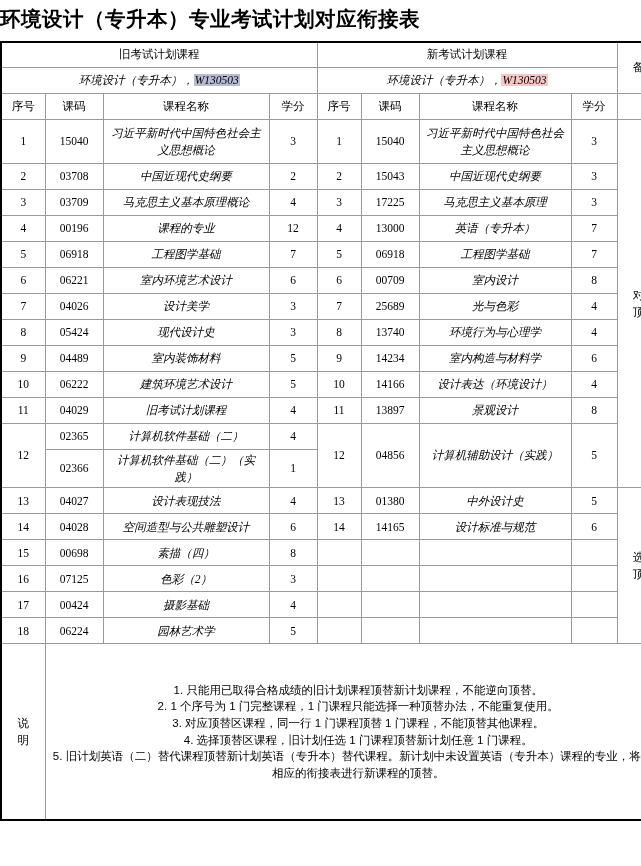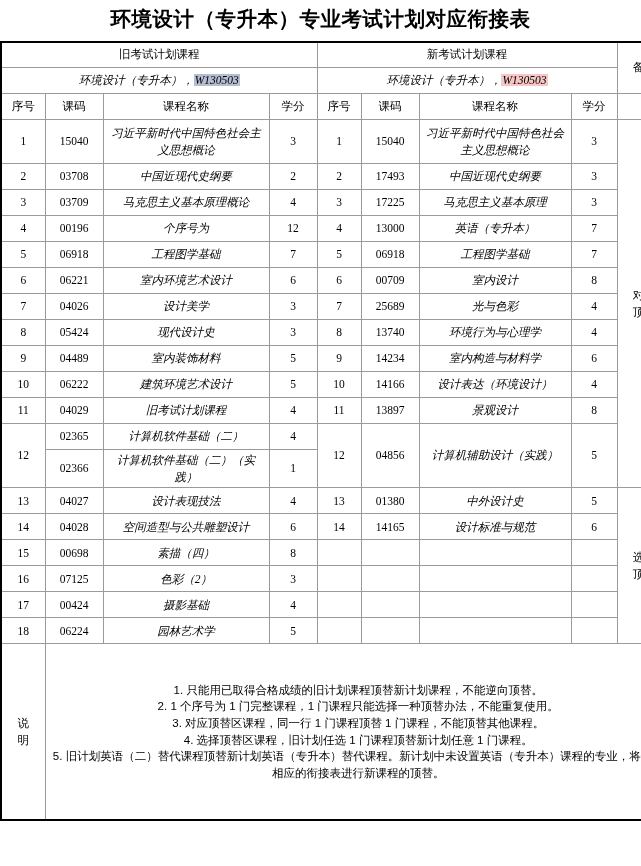--- a/index.html
+++ b/index.html
@@ -14,21 +14,21 @@
     color: #000000;
     overflow: hidden;
   }
   .page {
     width: 641px;
     height: 866px;
     position: relative;
     box-sizing: border-box;
   }
   .doc-title {
-    text-align: center;
+    text-align: left;
     font-family: "Liberation Serif", "DejaVu Serif", serif;
     font-weight: bold;
     font-size: 20.5px;
     letter-spacing: 0.5px;
     padding-top: 8px;
     padding-bottom: 9px;
     line-height: 1.15;
     white-space: nowrap;
   }
   table.sheet {
@@ -165,40 +165,40 @@
           <div>顶替</div>
         </td>
       </tr>
 
       <tr>
         <td class="num">2</td>
         <td class="num">03708</td>
         <td class="cname">中国近现代史纲要</td>
         <td class="num">2</td>
         <td class="num hv-left">2</td>
-        <td class="num">17493</td>
+        <td class="num">15043</td>
         <td class="cname">中国近现代史纲要</td>
         <td class="num">3</td>
       </tr>
 
       <tr>
         <td class="num">3</td>
         <td class="num">03709</td>
         <td class="cname">马克思主义基本原理概论</td>
         <td class="num">4</td>
         <td class="num hv-left">3</td>
         <td class="num">17225</td>
         <td class="cname">马克思主义基本原理</td>
         <td class="num">3</td>
       </tr>
 
       <tr>
         <td class="num">4</td>
         <td class="num">00196</td>
-        <td class="cname">个序号为</td>
+        <td class="cname">课程的专业</td>
         <td class="num">12</td>
         <td class="num hv-left">4</td>
         <td class="num">13000</td>
         <td class="cname">英语（专升本）</td>
         <td class="num">7</td>
       </tr>
 
       <tr>
         <td class="num">5</td>
         <td class="num">06918</td>

